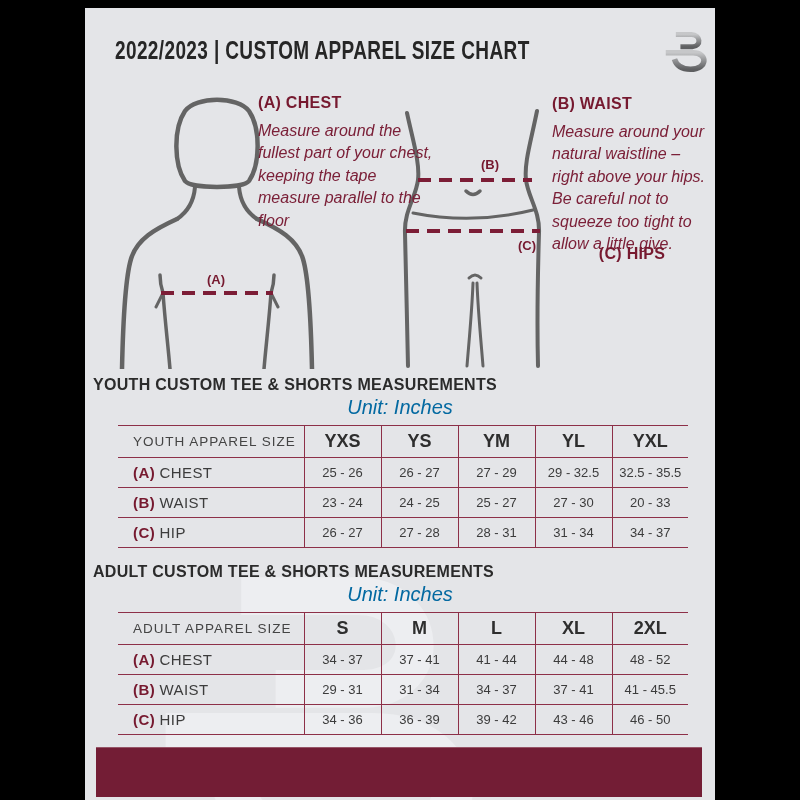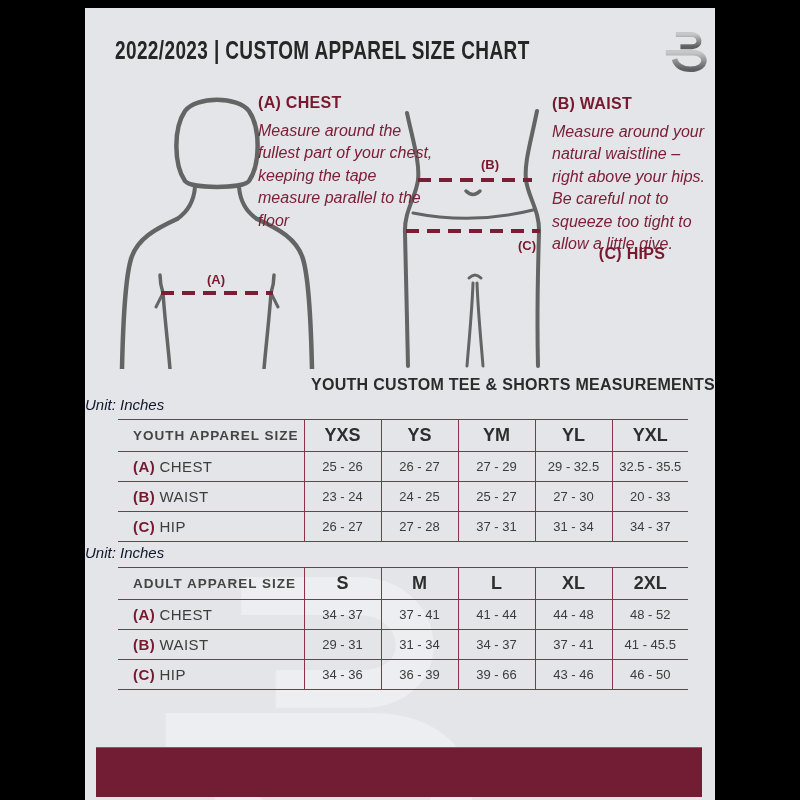--- a/index.html
+++ b/index.html
@@ -24,32 +24,32 @@
   .fig-left{left:30px;top:0;width:200px;height:276px;}
   .fig-right{left:303px;top:8px;width:178px;height:268px;}
   .instruction{position:absolute;color:#7b2038;}
   .ins-chest{left:173px;top:1px;width:176px;}
   .ins-waist{left:467px;top:2px;width:155px;}
   .ins-hips{left:467px;top:152px;width:160px;text-align:center;}
   .instruction h3{margin:0 0 8px 0;font-size:16px;font-weight:700;color:#76192f;letter-spacing:.3px;}
   .instruction p{margin:0;font-size:16px;font-style:italic;line-height:1.4;white-space:pre-line;}
 
   
-  .section-title{position:relative;z-index:1;margin:7px 0 0;text-align:right;font-size:16px;font-weight:700;
-                 color:#2b2b2b;letter-spacing:.3px;}
+  .section-title{position:relative;z-index:1;margin:7px 0 0;text-align:left;font-size:16px;font-weight:700;
+                 color:#2b2b2b;letter-spacing:.3px;padding-left:8px;}
   .section-title.adult{margin-top:15px;}
-  .unit-line{position:relative;z-index:1;margin:2px 0 6px;font-size:15px;font-style:italic;color:#0f172a;}
+  .unit-line{position:relative;z-index:1;margin:2px 0 6px;text-align:center;font-size:20px;font-style:italic;color:#0369a1;}
 
   
   table.size-table{position:relative;z-index:1;border-collapse:collapse;width:570px;margin-left:33px;
                    table-layout:fixed;background:transparent;}
   table.size-table th,table.size-table td{border-top:1.5px solid #8d3048;border-bottom:1.5px solid #8d3048;
                    padding:0;height:29px;color:#3c3c3c;}
   table.size-table th{height:31px;}
-  table.size-table th.col-label{font-weight:700;font-size:13.5px;letter-spacing:1px;text-align:left;padding-left:15px;color:#444;}
+  table.size-table th.col-label{font-weight:400;font-size:13.5px;letter-spacing:1px;text-align:left;padding-left:15px;color:#444;}
   table.size-table th.size-h{font-weight:700;font-size:18px;text-align:center;border-left:1.5px solid #8d3048;color:#2e2e2e;}
   table.size-table td.row-label{text-align:left;padding-left:15px;font-size:15px;letter-spacing:.4px;}
   table.size-table td.row-label .key{font-weight:700;color:#76192f;}
   table.size-table td.val{text-align:center;font-size:13px;border-left:1.5px solid #8d3048;}
 
   
   .bottom-bar{position:absolute;left:11px;bottom:11px;width:606px;height:50px;background:#731d35;z-index:2;
               box-shadow:inset 0 1px 0 rgba(255,255,255,.25);}
 
   svg text{font-family:"Liberation Sans",sans-serif;}
@@ -173,27 +173,28 @@
             <td class="val">23 - 24</td>
             <td class="val">24 - 25</td>
             <td class="val">25 - 27</td>
             <td class="val">27 - 30</td>
             <td class="val">20 - 33</td>
           </tr>
           <tr>
             <td class="row-label"><span class="key">(C)</span> HIP</td>
             <td class="val">26 - 27</td>
             <td class="val">27 - 28</td>
-            <td class="val">37 - 31</td>
+            <td class="val">28 - 31</td>
             <td class="val">31 - 34</td>
             <td class="val">34 - 37</td>
           </tr>
         </tbody>
     </table>
 
+    <div class="section-title adult">ADULT CUSTOM TEE &amp; SHORTS MEASUREMENTS</div>
     <div class="unit-line">Unit: Inches</div>
     <table class="size-table">
       <colgroup>
           <col style="width:186px">
           <col style="width:77px">
           <col style="width:77px">
           <col style="width:77px">
           <col style="width:77px">
           <col style="width:76px">
         </colgroup>
@@ -221,21 +222,21 @@
             <td class="val">29 - 31</td>
             <td class="val">31 - 34</td>
             <td class="val">34 - 37</td>
             <td class="val">37 - 41</td>
             <td class="val">41 - 45.5</td>
           </tr>
           <tr>
             <td class="row-label"><span class="key">(C)</span> HIP</td>
             <td class="val">34 - 36</td>
             <td class="val">36 - 39</td>
-            <td class="val">39 - 66</td>
+            <td class="val">39 - 42</td>
             <td class="val">43 - 46</td>
             <td class="val">46 - 50</td>
           </tr>
         </tbody>
     </table>
 
     <div class="bottom-bar"></div>
   </div>
 </div>
 

